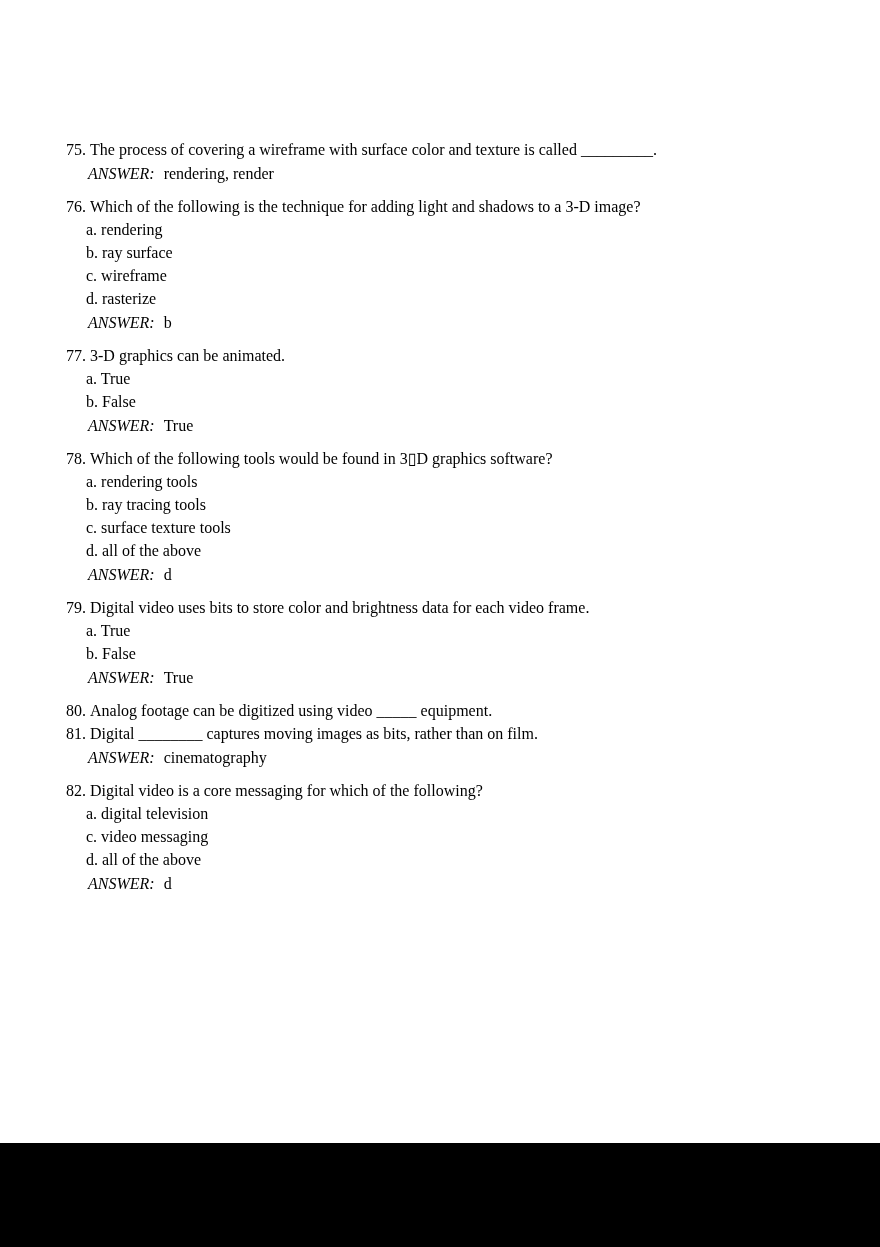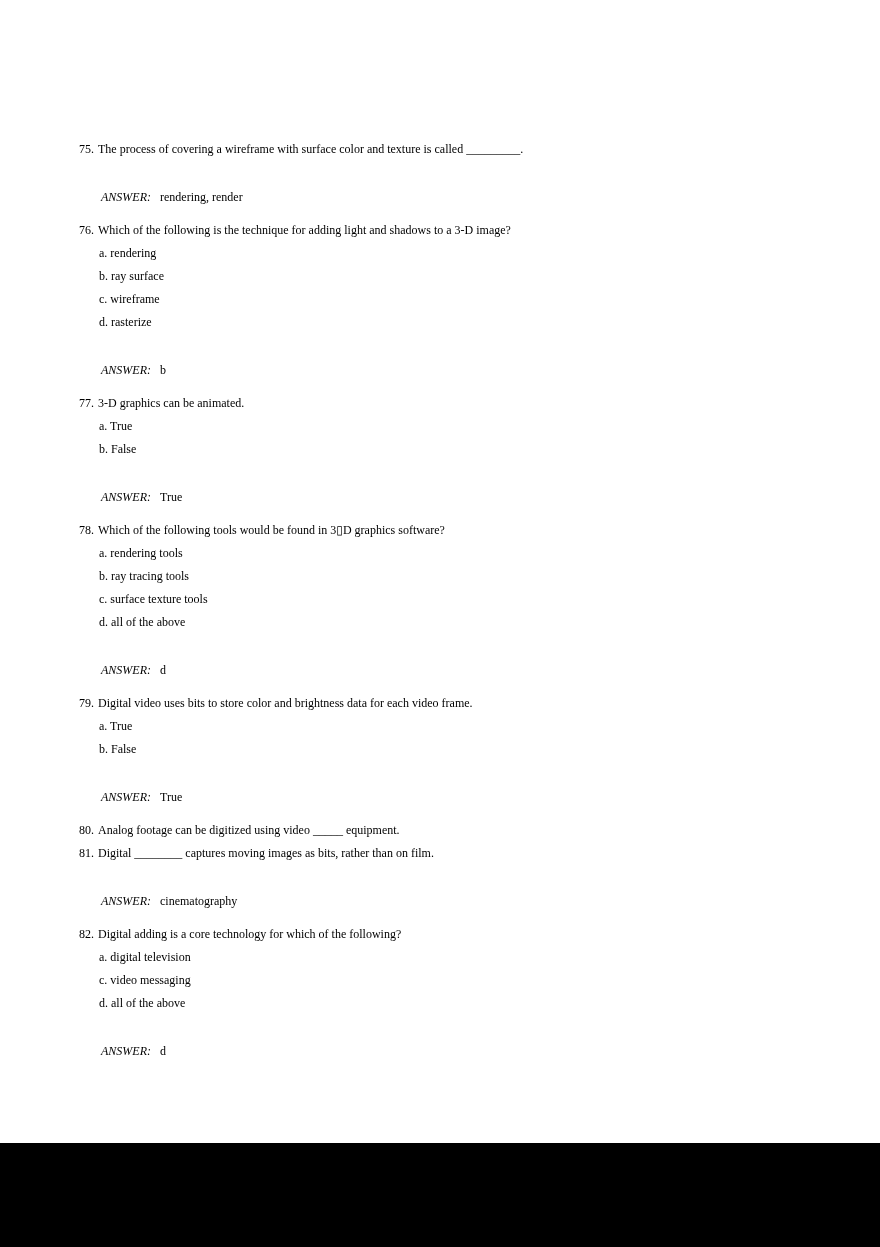--- a/index.html
+++ b/index.html
@@ -13,33 +13,33 @@
   }
   .page {
     position: relative;
     width: 880px;
     height: 1247px;
     background: #ffffff;
   }
   .content {
     position: absolute;
     top: 138px;
-    left: 79px;
+    left: 66px;
     width: 760px;
-    font-size: 12px;
+    font-size: 16px;
     line-height: 23px;
   }
   .question-block { }
   .question-line { white-space: nowrap; }
   .q-num { }
   .q-text { margin-left: 4px; }
   .option-line { margin-left: 20px; }
   .answer-line {
     margin-left: 22px;
-    margin-top: 25px;
+    margin-top: 1px;
     margin-bottom: 10px;
     white-space: nowrap;
   }
   .answer-label { font-style: italic; }
   .answer-value { margin-left: 9px; }
   .bottom-bar {
     position: absolute;
     left: 0;
     top: 1143px;
     width: 880px;
@@ -93,21 +93,21 @@
     <div class="question-block">
       <div class="question-line"><span class="q-num">80.</span><span class="q-text">Analog footage can be digitized using video _____ equipment.</span></div>
     </div>
 
     <div class="question-block">
       <div class="question-line"><span class="q-num">81.</span><span class="q-text">Digital ________ captures moving images as bits, rather than on film.</span></div>
       <div class="answer-line"><span class="answer-label">ANSWER:</span><span class="answer-value">cinematography</span></div>
     </div>
 
     <div class="question-block">
-      <div class="question-line"><span class="q-num">82.</span><span class="q-text">Digital adding is a core technology for which of the following?</span></div>
+      <div class="question-line"><span class="q-num">82.</span><span class="q-text">Digital video is a core messaging for which of the following?</span></div>
       <div class="option-line">a. digital television</div>
       <div class="option-line">c. video messaging</div>
       <div class="option-line">d. all of the above</div>
       <div class="answer-line"><span class="answer-label">ANSWER:</span><span class="answer-value">d</span></div>
     </div>
 
   </div>
 
   <div class="bottom-bar"></div>
 </div>

